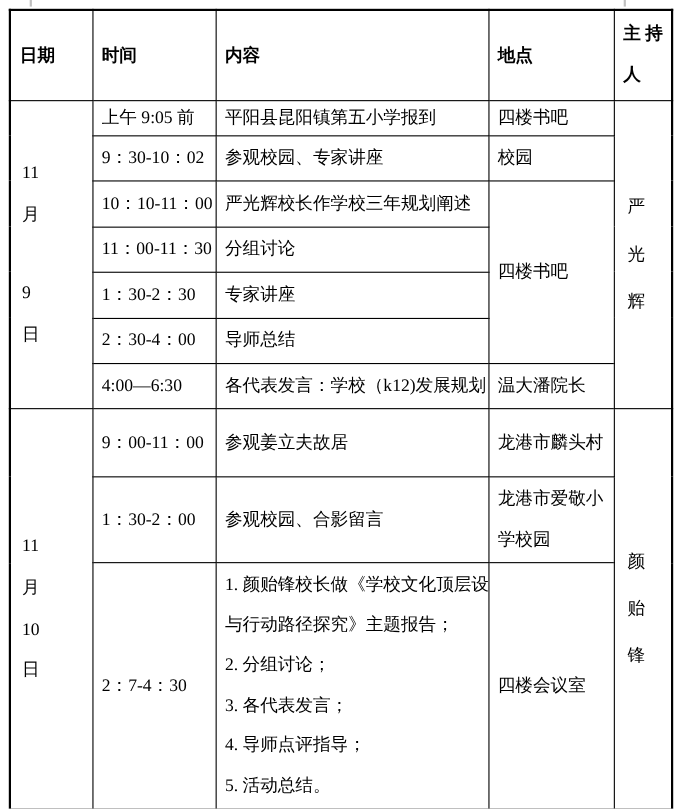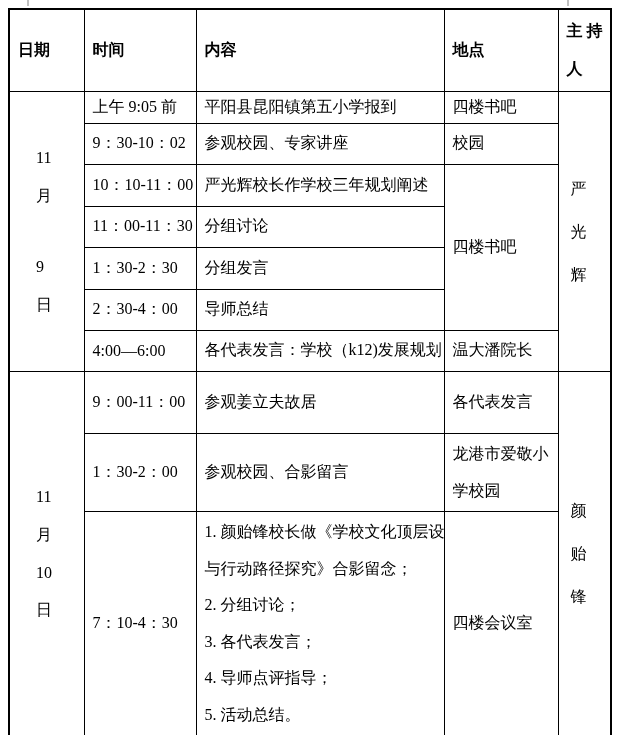--- a/index.html
+++ b/index.html
@@ -21,21 +21,21 @@
     border:1.6px solid #000;
     vertical-align:middle;
     font-size:16px;
     padding:2px 4px 2px 8px;
     overflow:hidden;
   }
   th { text-align:left; font-weight:bold; }
   .nowrap { white-space:nowrap; }
   
   .vstack div { line-height:2.35em; }
-  .datecell { padding-left:26px; }
+  .datecell { padding-left:10px; }
   .datecell .gap { margin-top:34px; }
   .hostcell { padding-left:12px; }
   .hostcell div { line-height:2.7em; }
   .host-header div { line-height:2.4em; white-space:nowrap; }
   
   .agenda div { line-height:36.5px; white-space:nowrap; }
   .loc-wrap { line-height:2.3em; }
 </style>
 </head>
 <body>
@@ -93,62 +93,62 @@
     <td rowspan="4" class="nowrap">四楼书吧</td>
   </tr>
 
   <tr style="height:41px">
     <td class="nowrap">11：00-11：30</td>
     <td class="nowrap">分组讨论</td>
   </tr>
 
   <tr style="height:42px">
     <td class="nowrap">1：30-2：30</td>
-    <td class="nowrap">分组发言</td>
+    <td class="nowrap">专家讲座</td>
   </tr>
 
   <tr style="height:41px">
     <td class="nowrap">2：30-4：00</td>
     <td class="nowrap">导师总结</td>
   </tr>
 
   <tr style="height:41px">
-    <td class="nowrap">4:00—6:00</td>
+    <td class="nowrap">4:00—6:30</td>
     <td class="nowrap">各代表发言：学校（k12)发展规划</td>
     <td class="nowrap">温大潘院长</td>
   </tr>
 
   <tr style="height:62px">
     <td rowspan="3" class="vstack datecell">
       <div>11</div>
       <div>月</div>
       <div>10</div>
       <div>日</div>
     </td>
     <td class="nowrap">9：00-11：00</td>
     <td class="nowrap">参观姜立夫故居</td>
-    <td class="nowrap">各代表发言</td>
+    <td class="nowrap">龙港市麟头村</td>
     <td rowspan="3" class="vstack hostcell">
       <div>颜</div>
       <div>贻</div>
       <div>锋</div>
     </td>
   </tr>
 
   <tr style="height:76px">
     <td class="nowrap">1：30-2：00</td>
     <td class="nowrap">参观校园、合影留言</td>
     <td class="loc-wrap">龙港市爱敬小学校园</td>
   </tr>
 
   <tr style="height:222px">
-    <td class="nowrap">7：10-4：30</td>
+    <td class="nowrap">2：7-4：30</td>
     <td class="agenda">
       <div>1. 颜贻锋校长做《学校文化顶层设计</div>
-      <div>与行动路径探究》合影留念；</div>
+      <div>与行动路径探究》主题报告；</div>
       <div>2. 分组讨论；</div>
       <div>3. 各代表发言；</div>
       <div>4. 导师点评指导；</div>
       <div>5. 活动总结。</div>
     </td>
     <td class="nowrap">四楼会议室</td>
   </tr>
 </tbody>
   </table>
 

